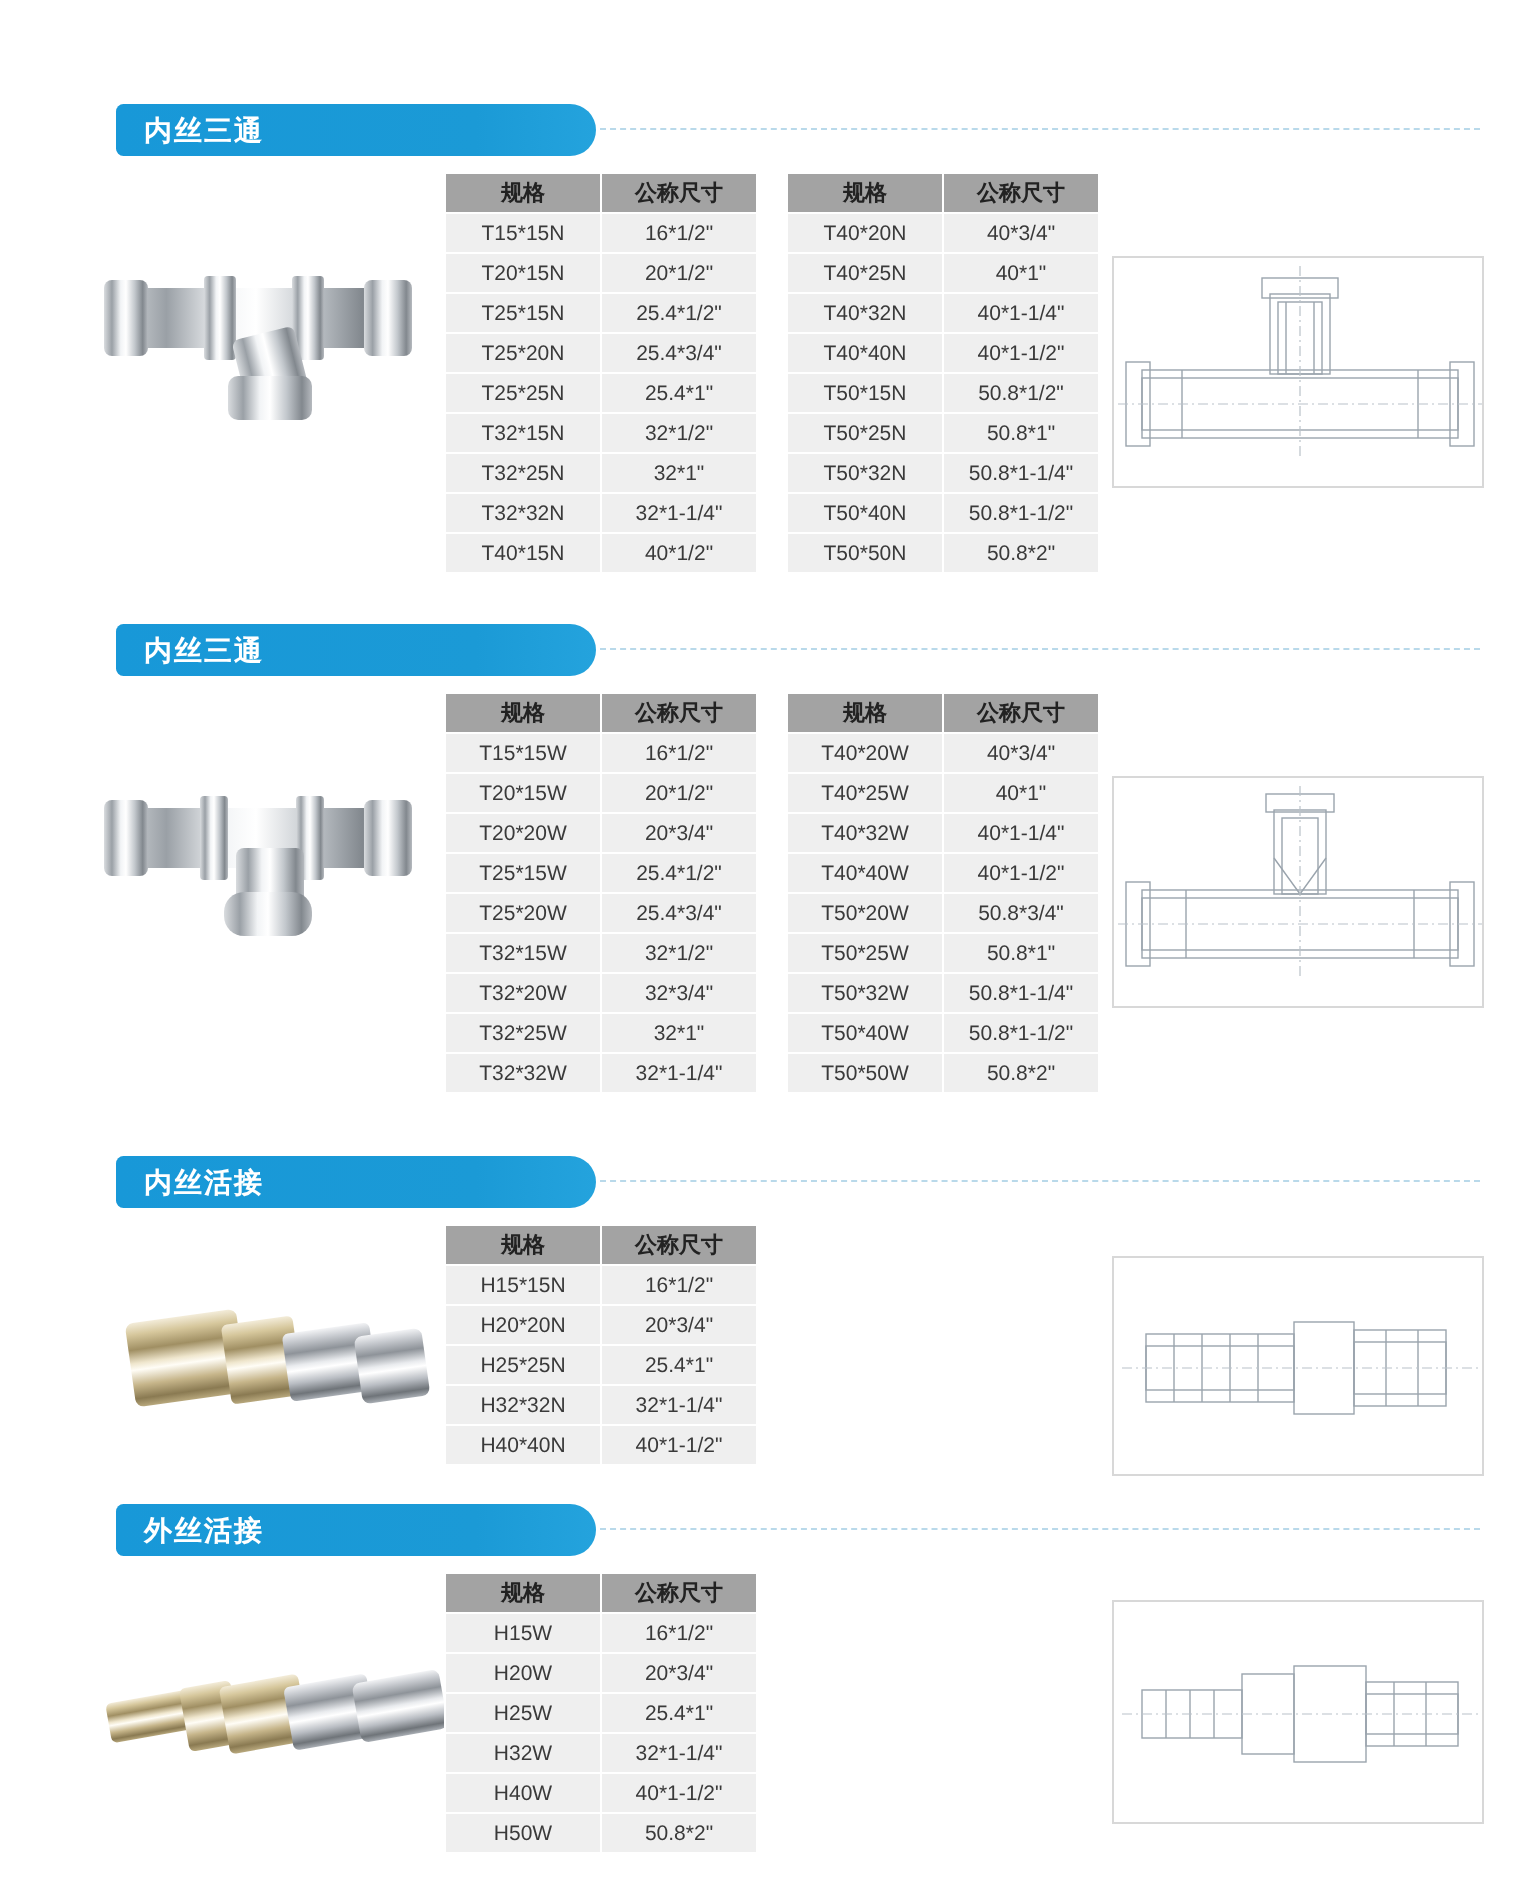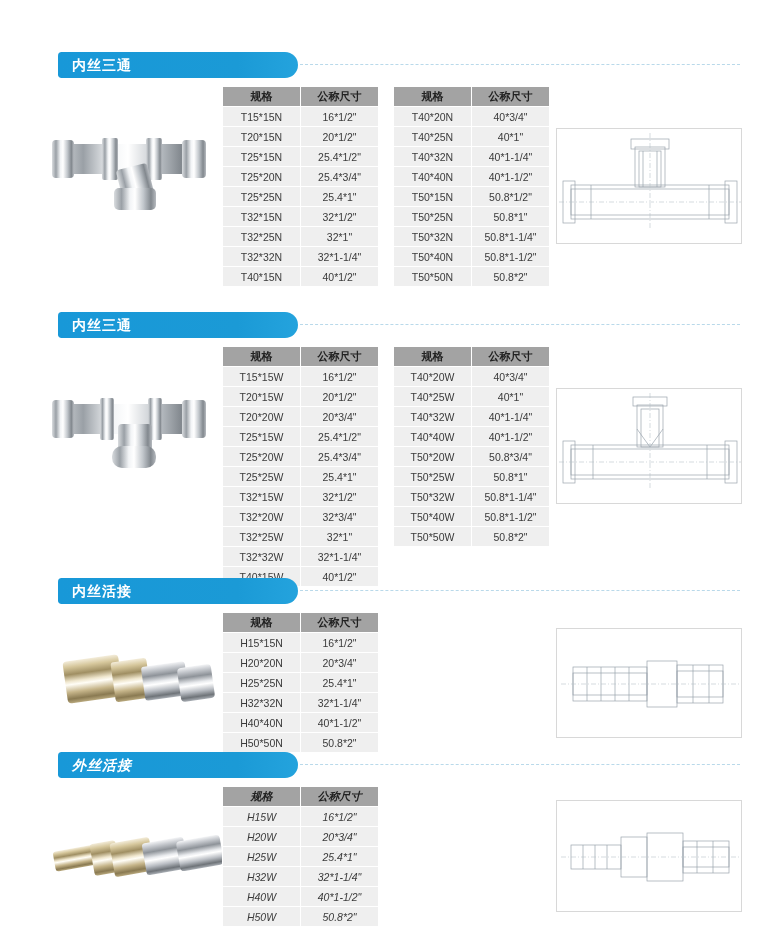--- a/index.html
+++ b/index.html
@@ -371,42 +371,34 @@
               </tr>
             <tr>
                 <td>T25*15W</td>
                 <td>25.4*1/2"</td>
               </tr>
             <tr>
                 <td>T25*20W</td>
                 <td>25.4*3/4"</td>
               </tr>
             <tr>
-                <td>T25*25W</td>
-                <td>25.4*1"</td>
-              </tr>
-            <tr>
                 <td>T32*15W</td>
                 <td>32*1/2"</td>
               </tr>
             <tr>
                 <td>T32*20W</td>
                 <td>32*3/4"</td>
               </tr>
             <tr>
                 <td>T32*25W</td>
                 <td>32*1"</td>
               </tr>
             <tr>
                 <td>T32*32W</td>
                 <td>32*1-1/4"</td>
-              </tr>
-            <tr>
-                <td>T40*15W</td>
-                <td>40*1/2"</td>
               </tr>
           </tbody>
         </table>
 
         <table class="spec" style="margin-left:14px;">
           <colgroup>
               <col class="c1">
               <col class="c2">
             </colgroup>
           <thead>
@@ -529,24 +521,20 @@
                 <td>H25*25N</td>
                 <td>25.4*1"</td>
               </tr>
             <tr>
                 <td>H32*32N</td>
                 <td>32*1-1/4"</td>
               </tr>
             <tr>
                 <td>H40*40N</td>
                 <td>40*1-1/2"</td>
-              </tr>
-            <tr>
-                <td>H50*50N</td>
-                <td>50.8*2"</td>
               </tr>
           </tbody>
         </table>
         <div class="clear"></div>
       </div>
 
       <div class="drawing-wrap" style="top:16px;">
         <div class="drawing" style="width:186px;height:110px;">
           <svg width="186" height="110" viewBox="0 0 186 110">
             <g fill="none" stroke="#9aa4ad" stroke-width="0.7">
@@ -564,21 +552,21 @@
             </g>
             <g stroke="#b9c2c9" stroke-width="0.6" stroke-dasharray="5,2,1,2">
               <line x1="4" y1="55" x2="182" y2="55"></line>
             </g>
           </svg>
         </div>
       </div>
     </div>
   </div>
 
-  <div class="section" style="position:absolute; left:0; top:752px; width:770px;font-style:italic;">
+  <div class="section" style="position:absolute; left:0; top:752px; width:770px;">
     <div class="sec-header">
       <div class="bar"></div>
       <div class="title">外丝活接</div>
       <div class="dots"></div>
     </div>
 
     <div class="sec-body" style="height:150px; margin-top:8px;">
 
       <div class="photo-wrap" style="top:28px; left:48px;">
         <div class="prod" style="width:180px;height:80px;">

